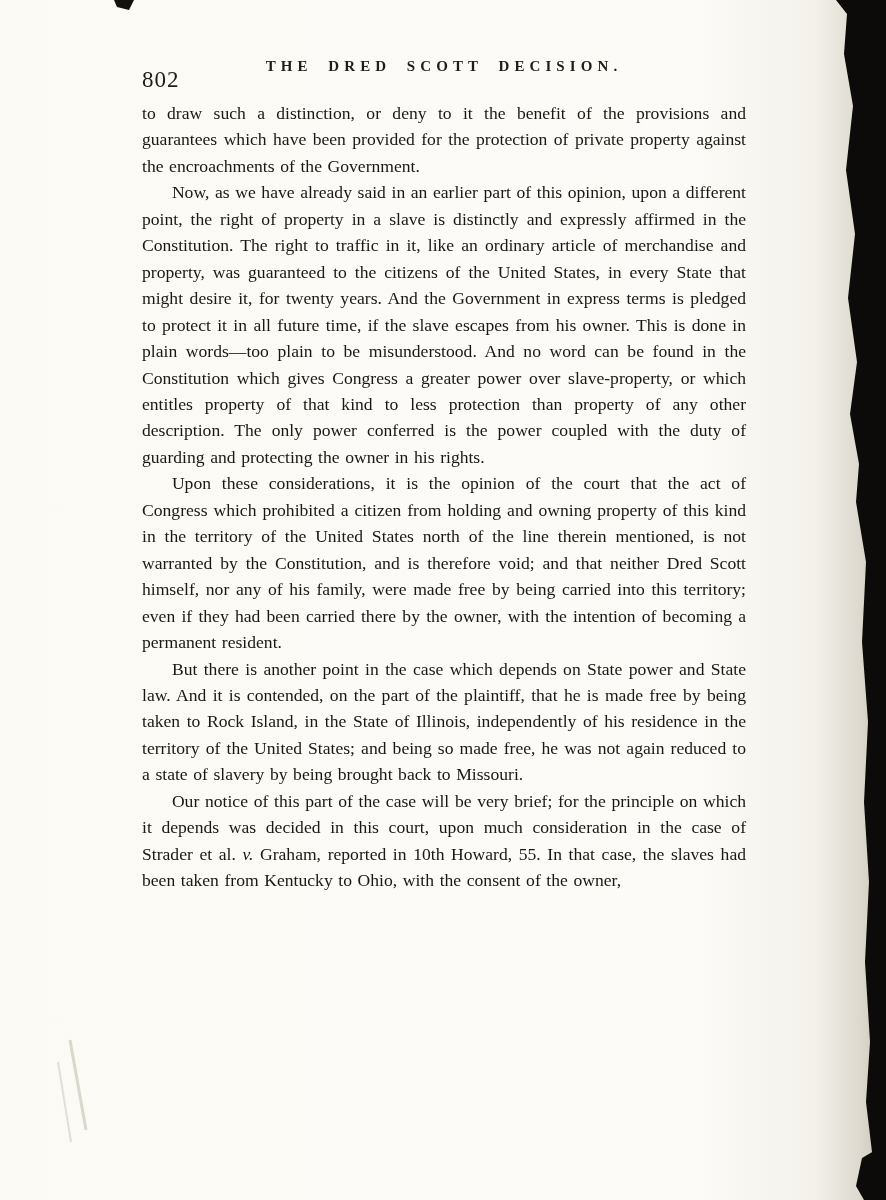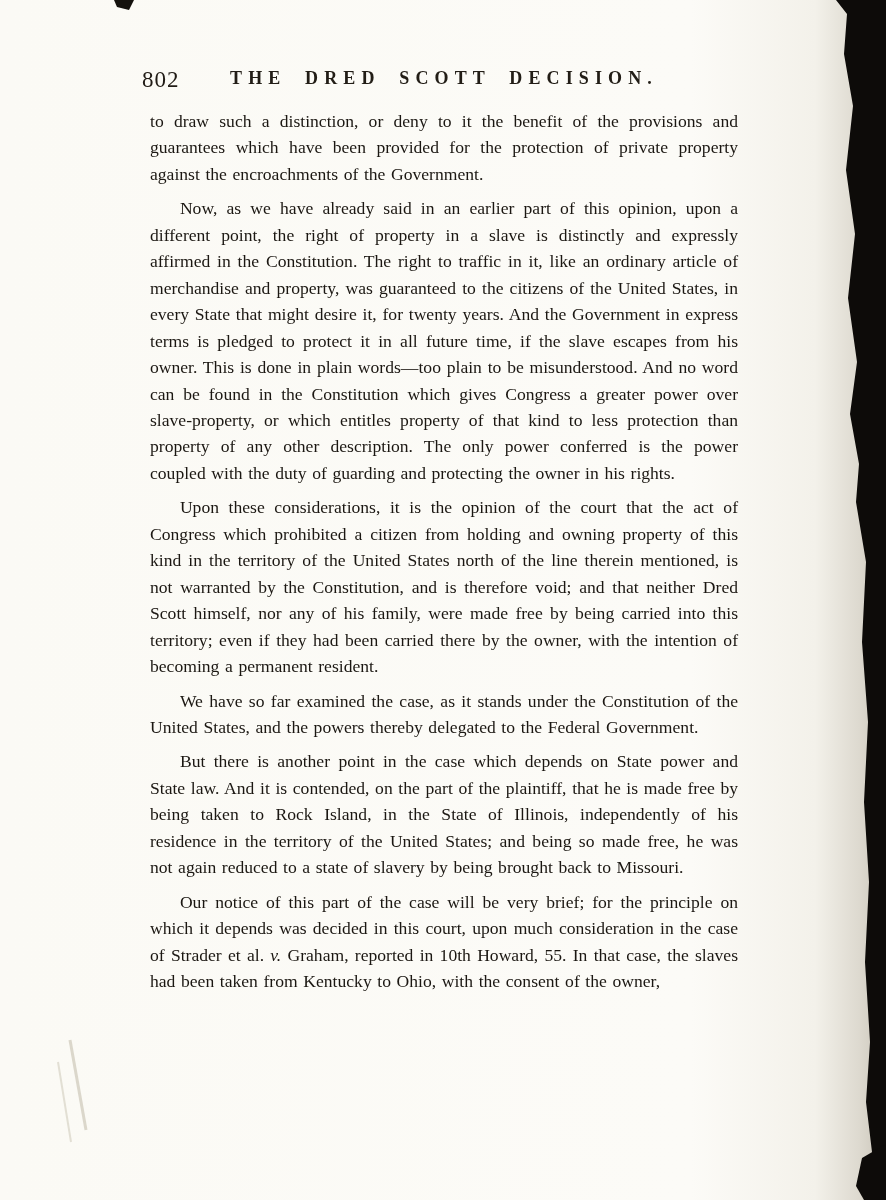--- a/index.html
+++ b/index.html
@@ -21,37 +21,37 @@
     position: absolute;
     top: 54px; left: 142px; width: 604px;
     height: 30px;
   }
   .page-number {
     position: absolute; left: 0; top: 13px;
     font-size: 23px; letter-spacing: 1px;
     color: #201b15;
   }
   .running-title {
-    position: absolute; left: 0; right: 0; top: 14px;
+    position: absolute; left: 0; right: 0; top: 4px;
     text-align: center;
-    font-size: 18px;
+    font-size: 15px;
     font-weight: bold;
     letter-spacing: 0.34em;
     word-spacing: 0.45em;
     color: #221d16;
   }
   .page-body {
     position: absolute;
     top: 100px; left: 142px; width: 604px;
     font-size: 17.6px;
     line-height: 26.45px;
     text-align: justify;
     word-spacing: 1.2px;
   }
-  .para { margin: 8px; text-indent: 0; }
+  .para { margin: 0; text-indent: 0; }
   .para.indent { text-indent: 1.7em; }
   .it { font-style: italic; }
   .scan-artifacts {
     position: absolute; inset: 0;
     pointer-events: none;
   }
 </style>
 </head>
 <body>
 
@@ -59,21 +59,20 @@
 
 <div class="page-header">
   <span class="page-number">802</span>
   <span class="running-title">THE DRED SCOTT DECISION.</span>
 </div>
 
 <div class="page-body">
     <p class="para"><span>to draw such a distinction, or deny to it the benefit of the provisions and guarantees which have been provided for the protection of private property against the encroachments of the Government.</span></p>
     <p class="para indent"><span>Now, as we have already said in an earlier part of this opinion, upon a different point, the right of property in a slave is distinctly and expressly affirmed in the Constitution.  The right to traffic in it, like an ordinary article of merchandise and property, was guaranteed to the citizens of the United States, in every State that might desire it, for twenty years.  And the Government in express terms is pledged to protect it in all future time, if the slave escapes from his owner.  This is done in plain words—too plain to be misunderstood.  And no word can be found in the Constitution which gives Congress a greater power over slave-property, or which entitles property of that kind to less protection than property of any other description.  The only power conferred is the power coupled with the duty of guarding and protecting the owner in his rights.</span></p>
     <p class="para indent"><span>Upon these considerations, it is the opinion of the court that the act of Congress which prohibited a citizen from holding and owning property of this kind in the territory of the United States north of the line therein mentioned, is not warranted by the Constitution, and is therefore void; and that neither Dred Scott himself, nor any of his family, were made free by being carried into this territory; even if they had been carried there by the owner, with the intention of becoming a permanent resident.</span></p>
-    <p class="para indent"><span>We have so far examined the case, as it stands under the Constitution of the United States, and the powers thereby delegated to the Federal Government.</span></p>
     <p class="para indent"><span>But there is another point in the case which depends on State power and State law.  And it is contended, on the part of the plaintiff, that he is made free by being taken to Rock Island, in the State of Illinois, independently of his residence in the territory of the United States; and being so made free, he was not again reduced to a state of slavery by being brought back to Missouri.</span></p>
     <p class="para indent"><span>Our notice of this part of the case will be very brief; for the principle on which it depends was decided in this court, upon much consideration in the case of Strader et al. </span><span class="it">v.</span><span> Graham, reported in 10th Howard, 55.  In that case, the slaves had been taken from Kentucky to Ohio, with the consent of the owner,</span></p>
   </div>
 
 <svg class="scan-artifacts" width="886" height="1200" viewBox="0 0 886 1200" xmlns="http://www.w3.org/2000/svg">
 
   <polygon fill="#0d0b09" points="886,0 836,0 847,14 844,54 853,106 846,170 855,234 848,298 857,362 850,414 859,464 856,502 866,562 862,642 868,722 864,802 869,882 865,962 870,1042 866,1102 872,1152 868,1200 886,1200"></polygon>
 
   <polygon fill="#0d0b09" points="886,1144 862,1158 856,1186 864,1200 886,1200"></polygon>
 

